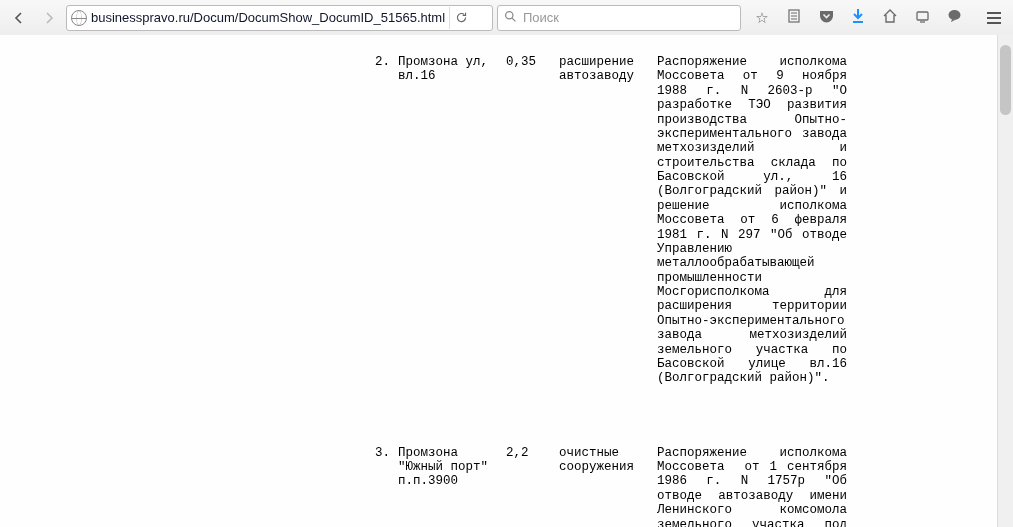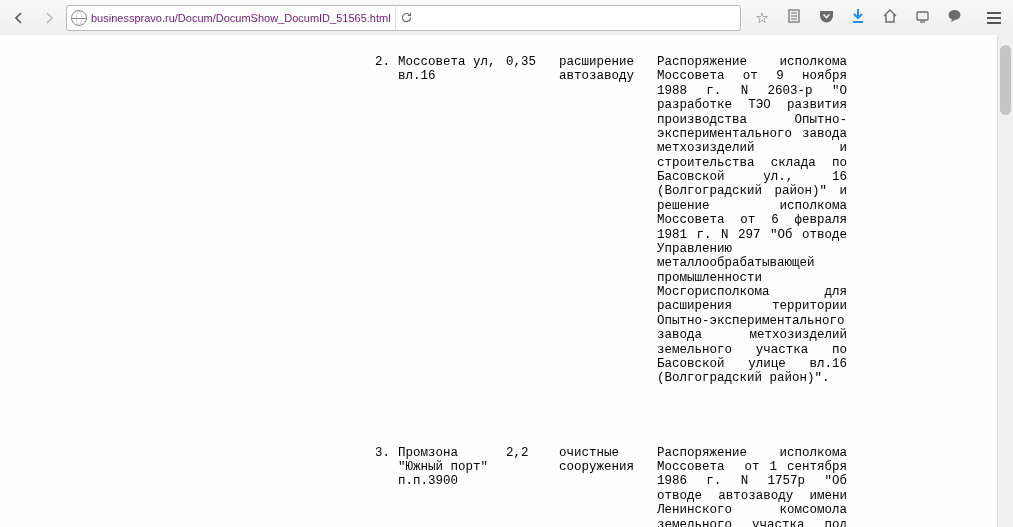--- a/index.html
+++ b/index.html
@@ -3,21 +3,21 @@
 <meta charset="utf-8">
 <style>
 html,body{margin:0;padding:0;height:100%;font-family:sans-serif;background:#fff;overflow:hidden}
 .chrome{background:linear-gradient(#f8f8f8,#eee);border-bottom:1px solid #b5b5b5;display:flex;align-items:center;height:35px;padding:0 6px;gap:4px}
 .nav-btn{width:26px;height:26px;display:flex;align-items:center;justify-content:center;color:#666;border-radius:3px}
 .nav-btn.disabled{opacity:.35}
 .url-bar{flex:1;background:#fff;border:1px solid #bbb;border-radius:3px;height:24px;display:flex;align-items:center;padding:0 4px;gap:4px;min-width:0}
 .globe{width:14px;height:14px;border:1px solid #888;border-radius:50%;position:relative;flex-shrink:0}
 .globe::before{content:"";position:absolute;inset:0;border-left:1px solid #888;border-right:1px solid #888;border-radius:50%;transform:scaleX(.4)}
 .globe::after{content:"";position:absolute;top:50%;left:0;right:0;border-top:1px solid #888}
-.url-text{font-size:11px;color:#701a75;white-space:nowrap;overflow:hidden}
+.url-text{font-size:13px;color:#0f172a;white-space:nowrap;overflow:hidden}
 .reload{width:22px;height:22px;border-left:1px solid #ddd;display:flex;align-items:center;justify-content:center;color:#666;flex-shrink:0}
 .search-bar{width:230px;background:#fff;border:1px solid #bbb;border-radius:3px;height:24px;display:flex;align-items:center;padding:0 6px;gap:6px;flex-shrink:0}
 .search-icon{color:#888;font-size:13px}
 .search-ph{font-size:13px;color:#999}
 .tool-icons{display:flex;align-items:center;gap:14px;padding:0 8px;flex-shrink:0}
 .tool-icons span{color:#6b6b6b;font-size:15px;width:18px;text-align:center}
 .tool-icons .dl{color:#1e90ff}
 .content{position:absolute;top:35px;bottom:0;left:0;right:0;overflow:auto;background:#fefefe}
 .doc-body{padding:20px 40px 40px 360px}
 table.doc{border-collapse:collapse;font-family:"Courier New",monospace;font-size:12.5px;line-height:1.15;color:#000}
@@ -46,20 +46,27 @@
       </svg>
     </div>
   <div class="url-bar">
     <span class="globe"></span>
     <span class="url-text">businesspravo.ru/Docum/DocumShow_DocumID_51565.html</span>
     <span class="reload">
         <svg width="13" height="13" viewBox="0 0 16 16">
           <path d="M13 8a5 5 0 1 1-1.5-3.5M13 2v3.5H9.5" fill="none" stroke="#666" stroke-width="1.4"></path>
         </svg>
       </span>
+  </div>
+  <div class="search-bar">
+    <span class="search-icon"><svg width="13" height="13" viewBox="0 0 16 16">
+          <circle cx="6.5" cy="6.5" r="4.5" fill="none" stroke="#888" stroke-width="1.5"></circle>
+          <line x1="10" y1="10" x2="14" y2="14" stroke="#888" stroke-width="1.5"></line>
+        </svg></span>
+    <span class="search-ph">Поиск</span>
   </div>
   <div class="tool-icons">
     <span>☆</span>
     <span><svg width="14" height="14" viewBox="0 0 14 14">
           <rect x="2" y="1" width="10" height="12" fill="none" stroke="#6b6b6b" stroke-width="1.2"></rect>
           <line x1="4" y1="4" x2="10" y2="4" stroke="#6b6b6b"></line>
           <line x1="4" y1="7" x2="10" y2="7" stroke="#6b6b6b"></line>
           <line x1="4" y1="10" x2="10" y2="10" stroke="#6b6b6b"></line>
         </svg></span>
     <span><svg width="15" height="14" viewBox="0 0 15 14">
@@ -90,21 +97,21 @@
       </svg>
     </div>
 </div>
 
 <div class="content">
   <div class="doc-body">
     <table class="doc">
       <tbody>
           <tr>
         <td class="c-num">2.</td>
-        <td class="c-addr">Моссовета ул, вл.16</td>
+        <td class="c-addr">Промзона ул, вл.16</td>
         <td class="c-val">0,35</td>
         <td class="c-purp">расширение автозаводу</td>
         <td class="c-basis">Распоряжение   исполкома Моссовета  от  9  ноября 1988 г. N 2603-р "О разработке ТЭО развития производства Опытно-экспериментального завода метхозизделий и строительства склада по Басовской ул., 16 (Волгоградский район)" и решение исполкома Моссовета от 6 февраля 1981 г. N 297 "Об отводе Управлению металлообрабатывающей промышленности Мосгорисполкома для расширения территории Опытно-экспериментального завода метхозизделий земельного участка по Басовской улице вл.16 (Волгоградский район)".</td>
       </tr>
       <tr class="row-gap">
             <td colspan="5"></td>
           </tr>
       <tr>
         <td class="c-num">3.</td>
         <td class="c-addr">Промзона "Южный порт" п.п.3900</td>

